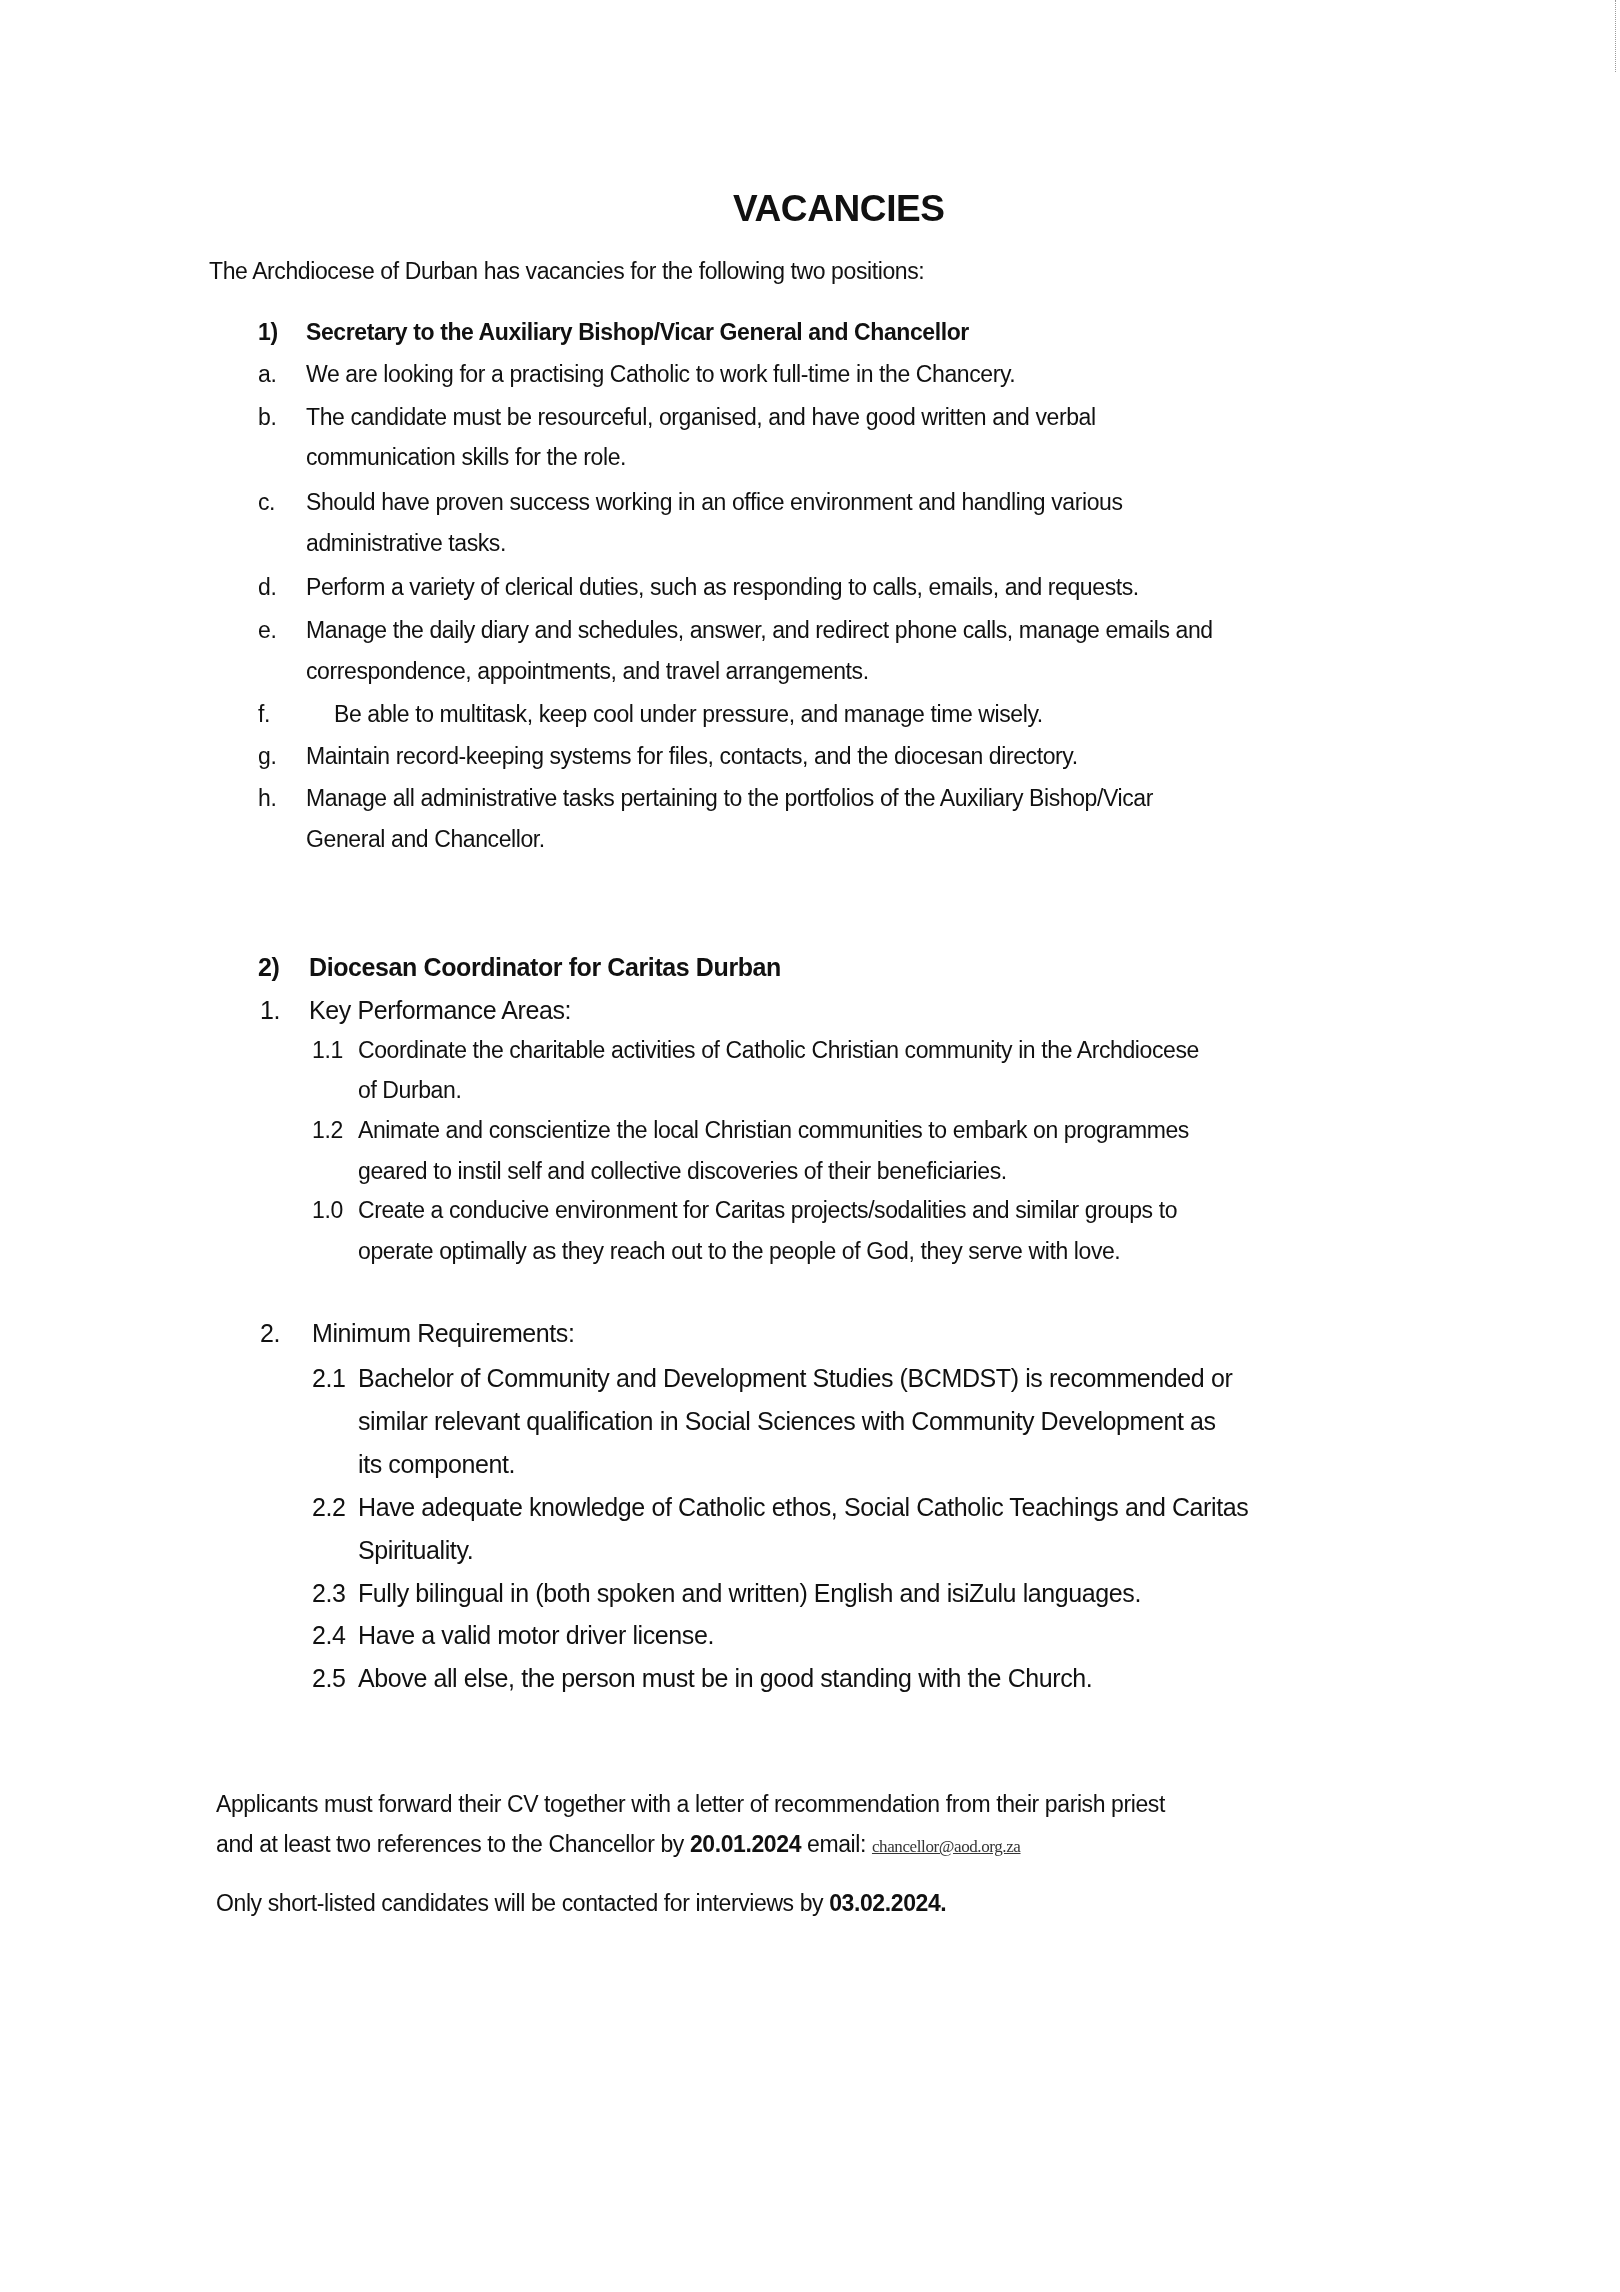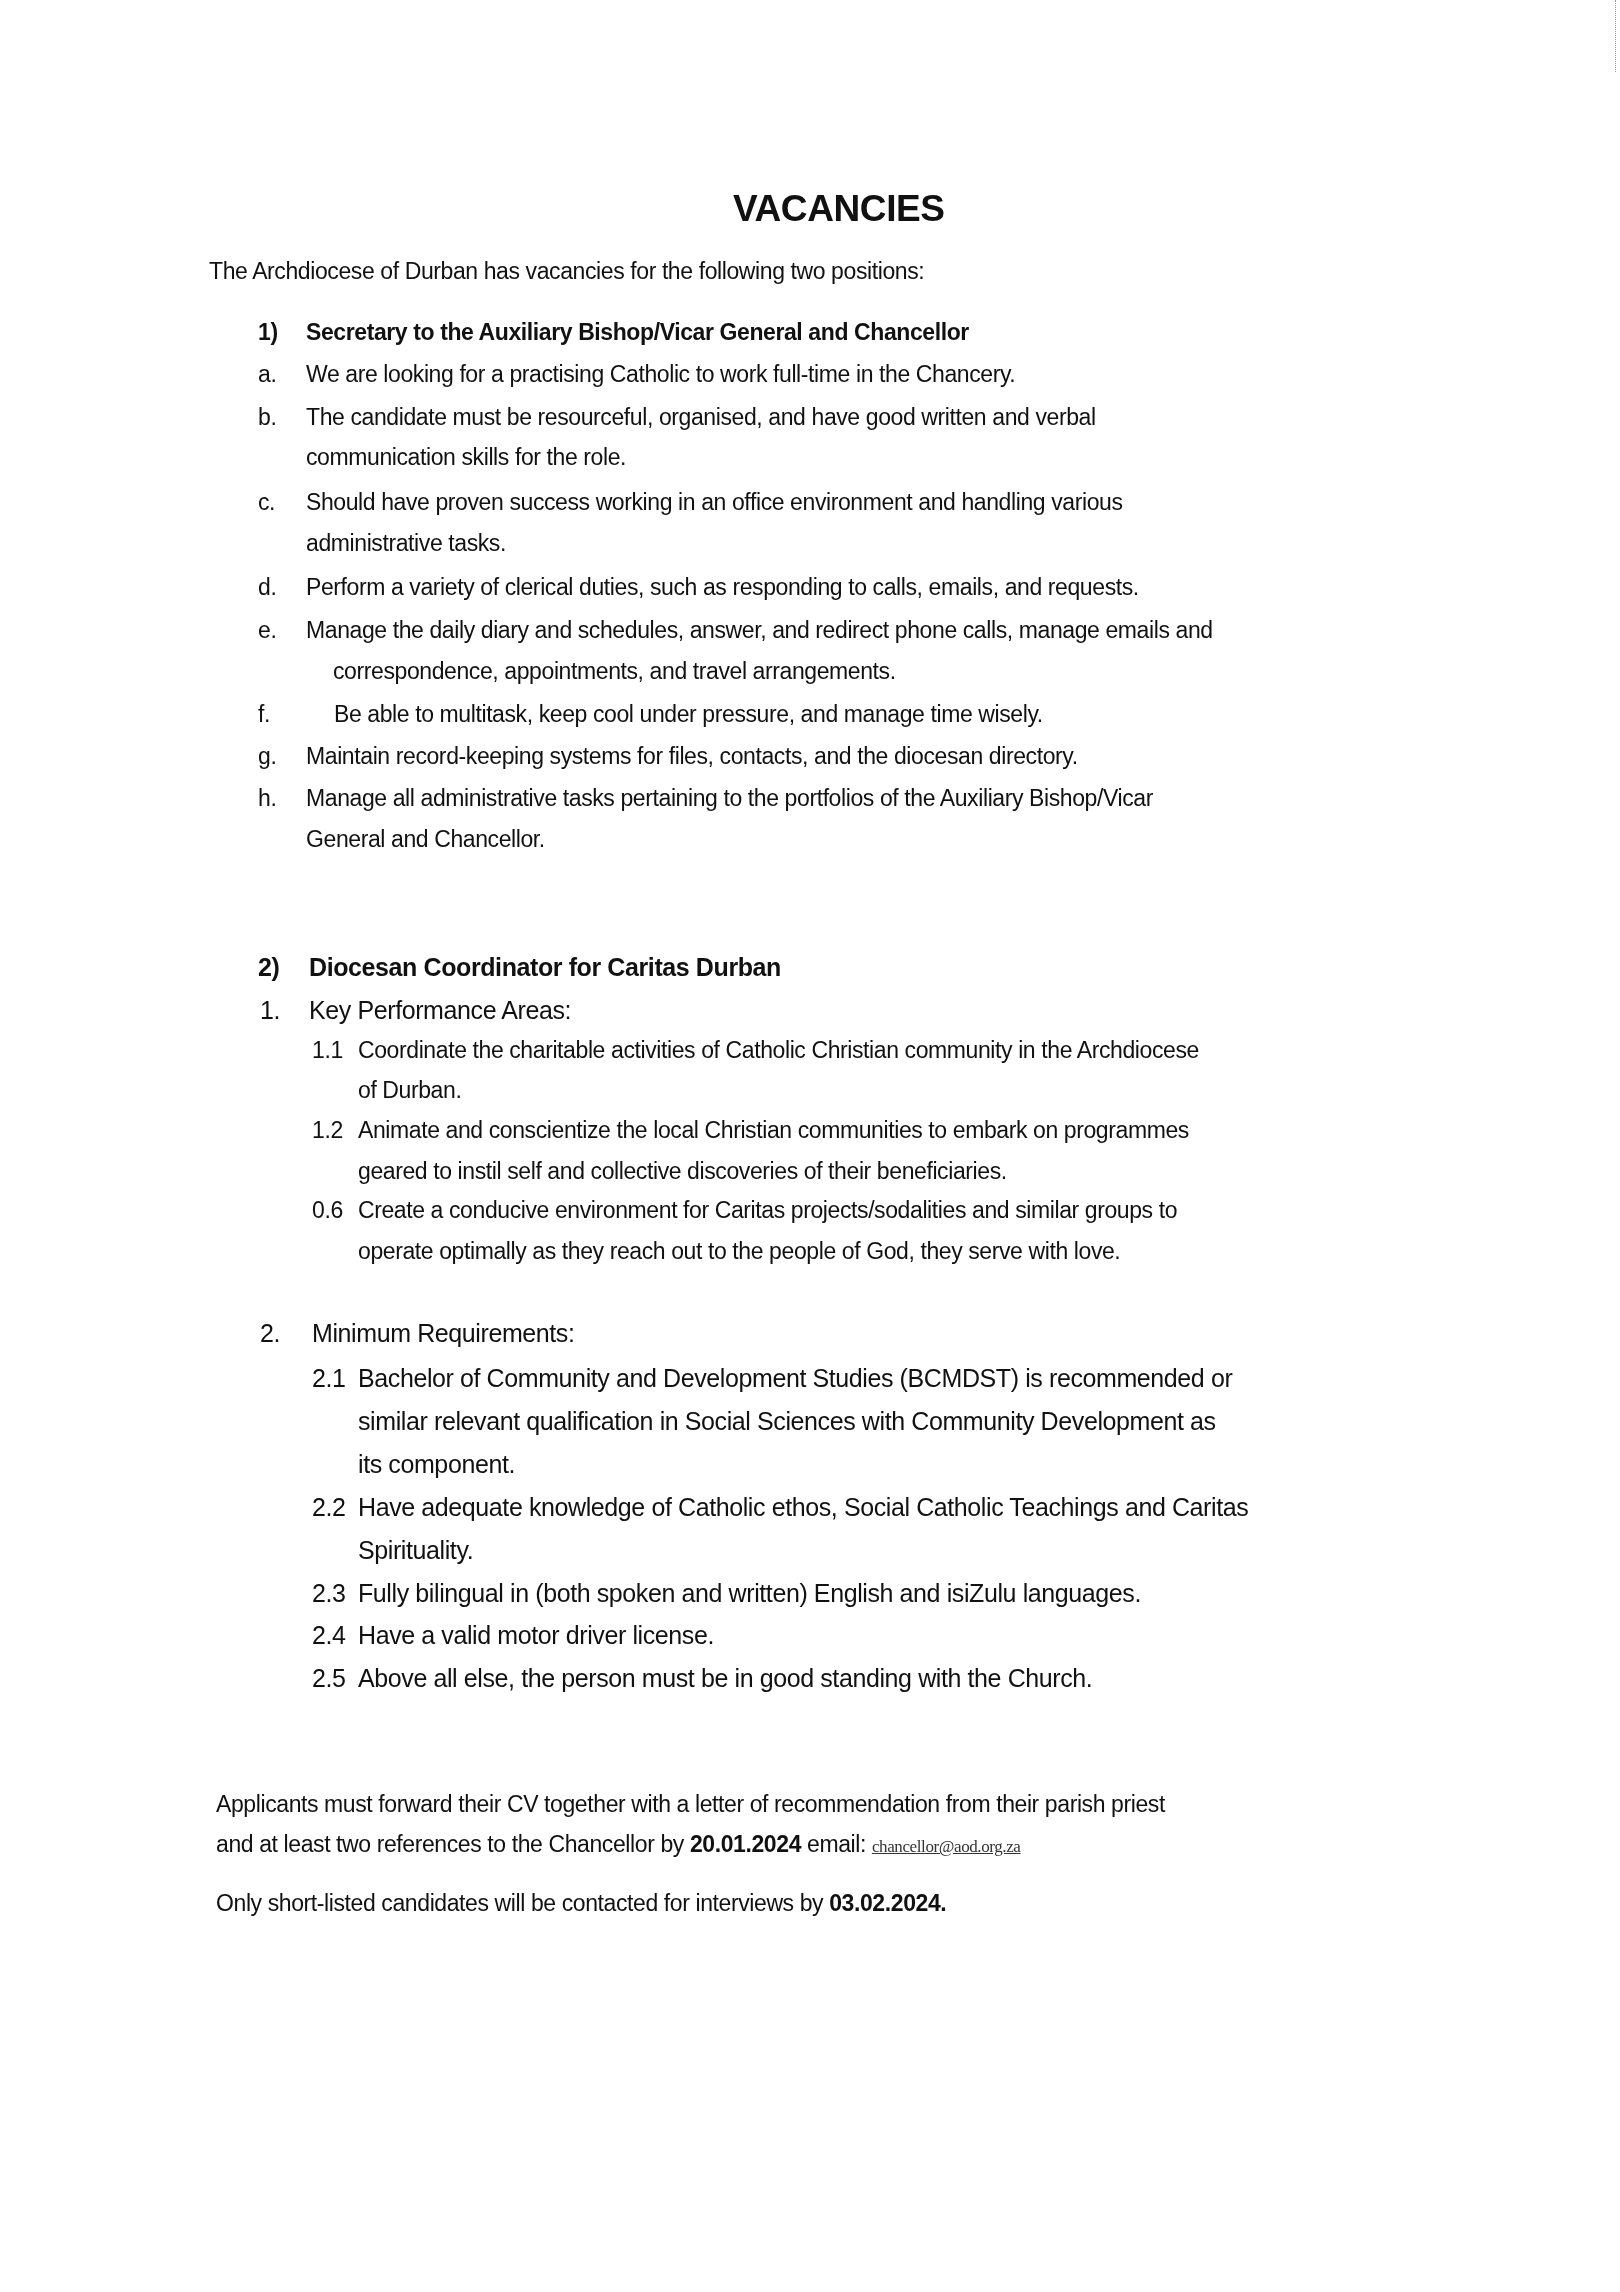--- a/index.html
+++ b/index.html
@@ -32,21 +32,21 @@
 
 <div class="ln f1" style="left:258px;top:491px;">c.</div>
 <div class="ln f1" style="left:306px;top:491px;">Should have proven success working in an office environment and handling various</div>
 <div class="ln f1" style="left:306px;top:532px;">administrative tasks.</div>
 
 <div class="ln f1" style="left:258px;top:576px;">d.</div>
 <div class="ln f1" style="left:306px;top:576px;">Perform a variety of clerical duties, such as responding to calls, emails, and requests.</div>
 
 <div class="ln f1" style="left:258px;top:619px;">e.</div>
 <div class="ln f1" style="left:306px;top:619px;">Manage the daily diary and schedules, answer, and redirect phone calls, manage emails and</div>
-<div class="ln f1" style="left:306px;top:660px;margin-left:27px;">correspondence, appointments, and travel arrangements.</div>
+<div class="ln f1" style="left:306px;top:660px;">correspondence, appointments, and travel arrangements.</div>
 
 <div class="ln f1" style="left:258px;top:703px;">f.</div>
 <div class="ln f1" style="left:306px;top:703px;margin-left:28px;">Be able to multitask, keep cool under pressure, and manage time wisely.</div>
 
 <div class="ln f1" style="left:258px;top:745px;">g.</div>
 <div class="ln f1" style="left:306px;top:745px;">Maintain record-keeping systems for files, contacts, and the diocesan directory.</div>
 
 <div class="ln f1" style="left:258px;top:787px;">h.</div>
 <div class="ln f1" style="left:306px;top:787px;">Manage all administrative tasks pertaining to the portfolios of the Auxiliary Bishop/Vicar</div>
 <div class="ln f1" style="left:306px;top:828px;">General and Chancellor.</div>
@@ -58,21 +58,21 @@
 <div class="ln f2" style="left:309px;top:998px;">Key Performance Areas:</div>
 
 <div class="ln f1" style="left:312px;top:1039px;">1.1</div>
 <div class="ln f1" style="left:358px;top:1039px;">Coordinate the charitable activities of Catholic Christian community in the Archdiocese</div>
 <div class="ln f1" style="left:358px;top:1079px;">of Durban.</div>
 
 <div class="ln f1" style="left:312px;top:1119px;">1.2</div>
 <div class="ln f1" style="left:358px;top:1119px;">Animate and conscientize the local Christian communities to embark on programmes</div>
 <div class="ln f1" style="left:358px;top:1160px;">geared to instil self and collective discoveries of their beneficiaries.</div>
 
-<div class="ln f1" style="left:312px;top:1199px;">0.6</div>
+<div class="ln f1" style="left:312px;top:1199px;">1.0</div>
 <div class="ln f1" style="left:358px;top:1199px;">Create a conducive environment for Caritas projects/sodalities and similar groups to</div>
 <div class="ln f1" style="left:358px;top:1240px;">operate optimally as they reach out to the people of God, they serve with love.</div>
 
 <div class="ln f2" style="left:260px;top:1321px;">2.</div>
 <div class="ln f2" style="left:312px;top:1321px;">Minimum Requirements:</div>
 
 <div class="ln f2" style="left:312px;top:1366px;">2.1</div>
 <div class="ln f2" style="left:358px;top:1366px;">Bachelor of Community and Development Studies (BCMDST) is recommended or</div>
 <div class="ln f2" style="left:358px;top:1409px;">similar relevant qualification in Social Sciences with Community Development as</div>
 <div class="ln f2" style="left:358px;top:1452px;">its component.</div>

